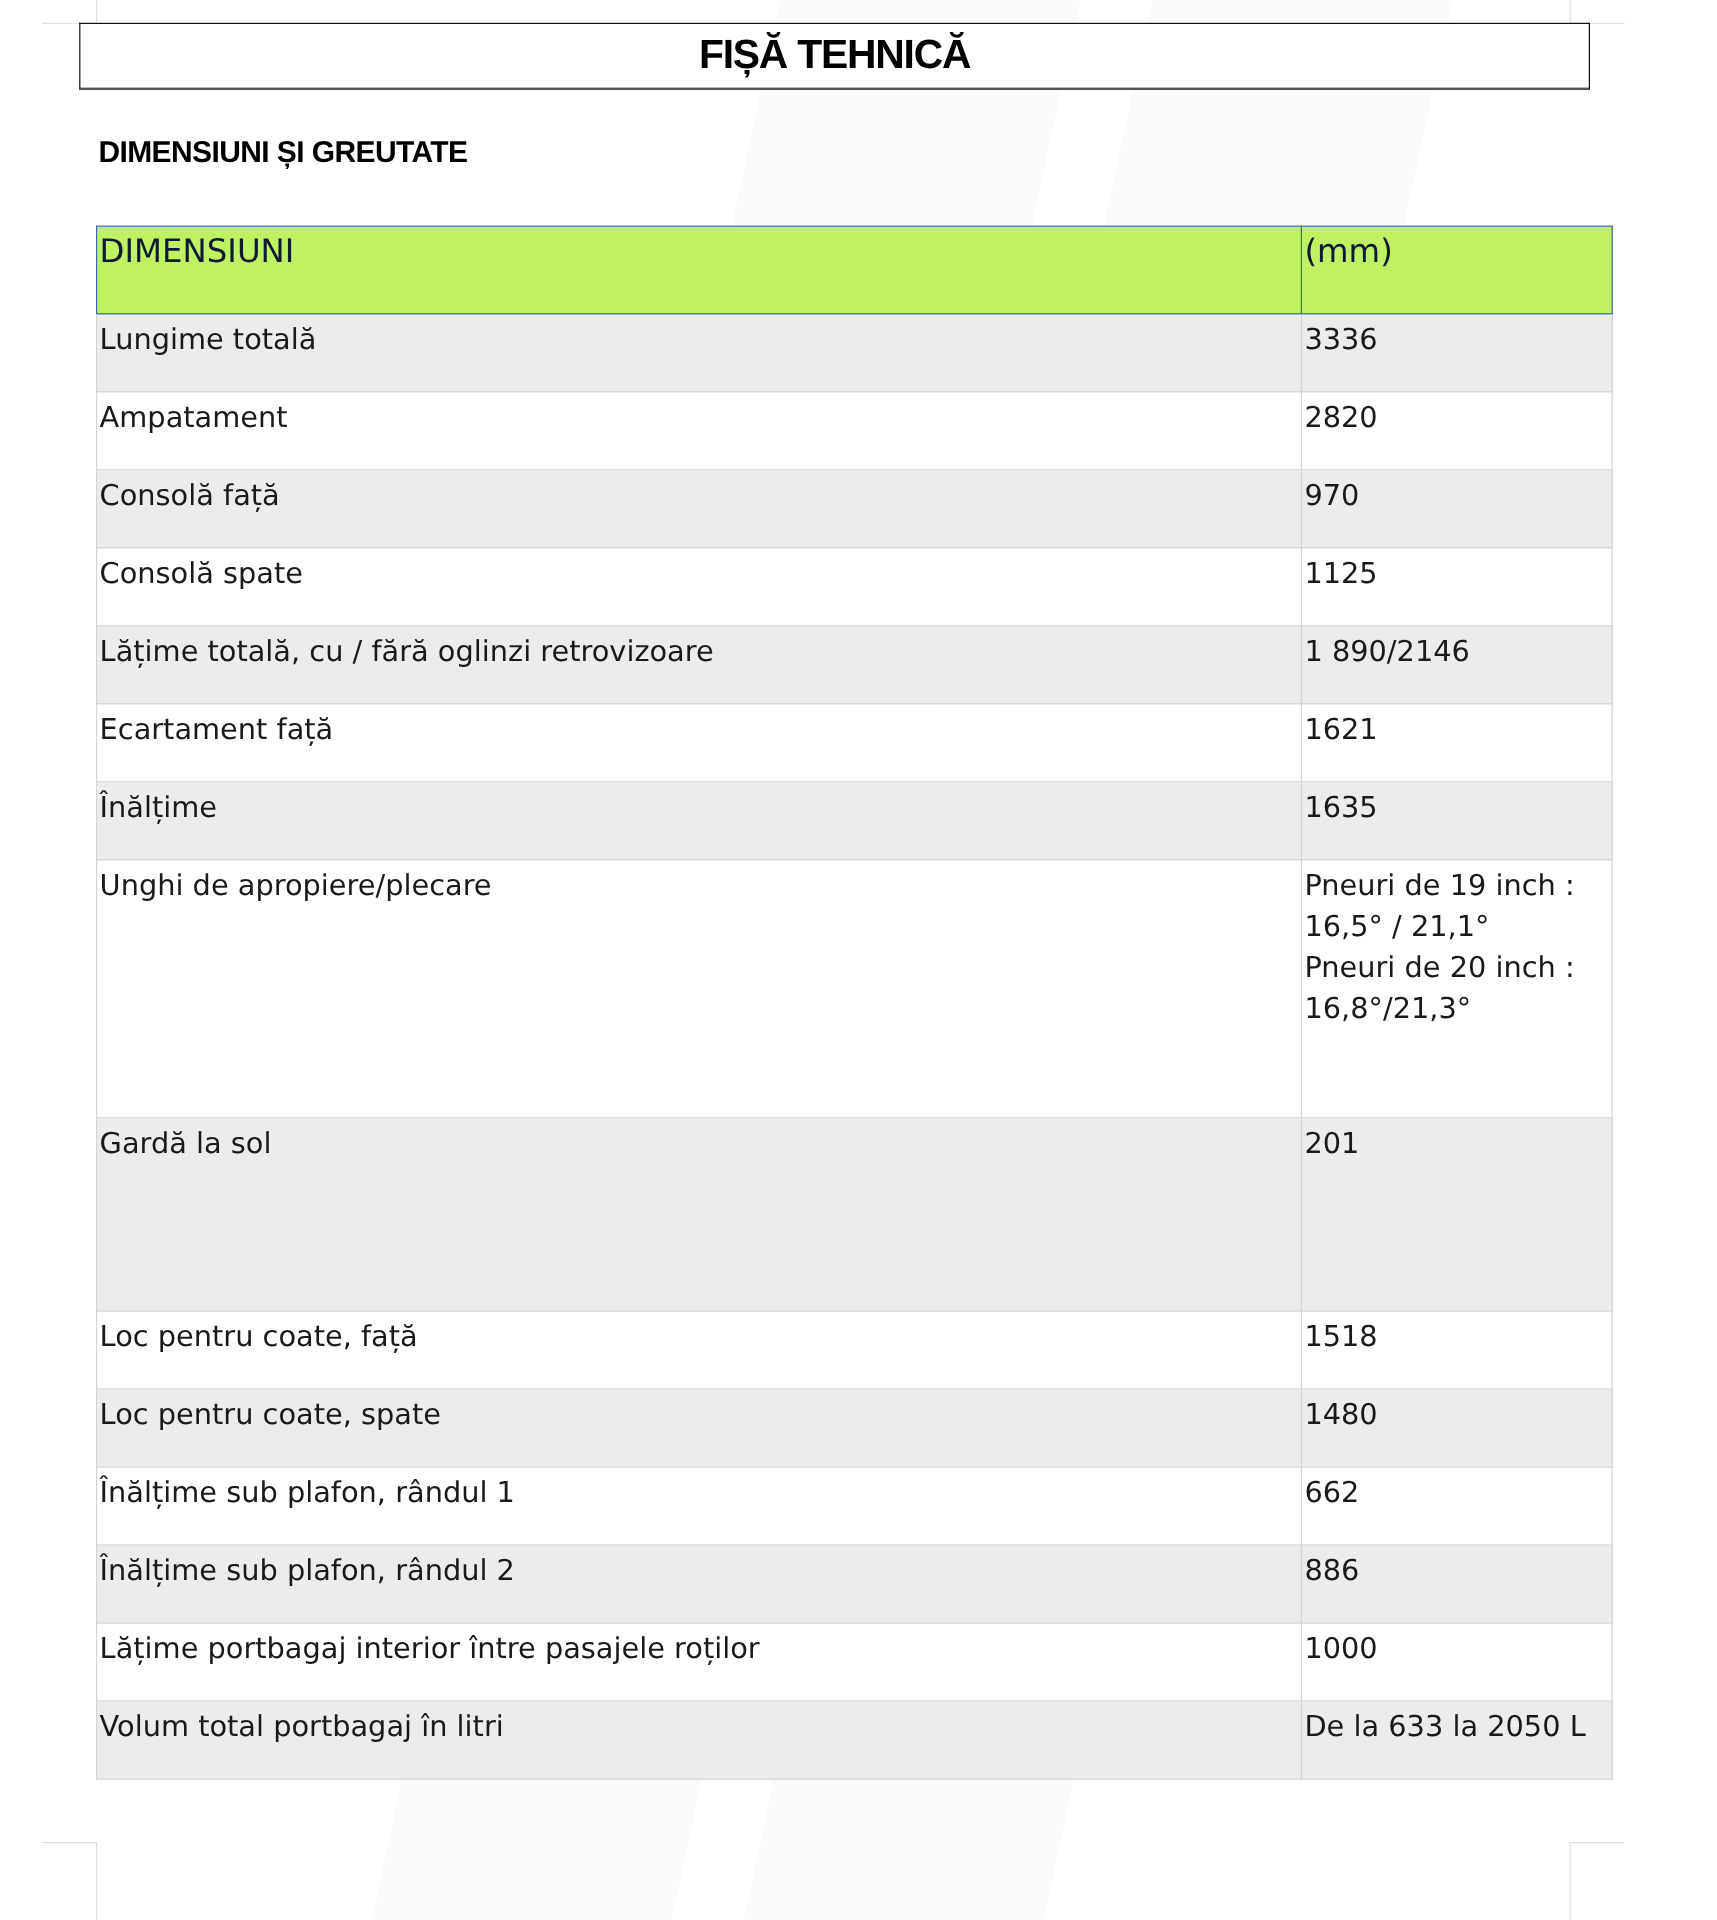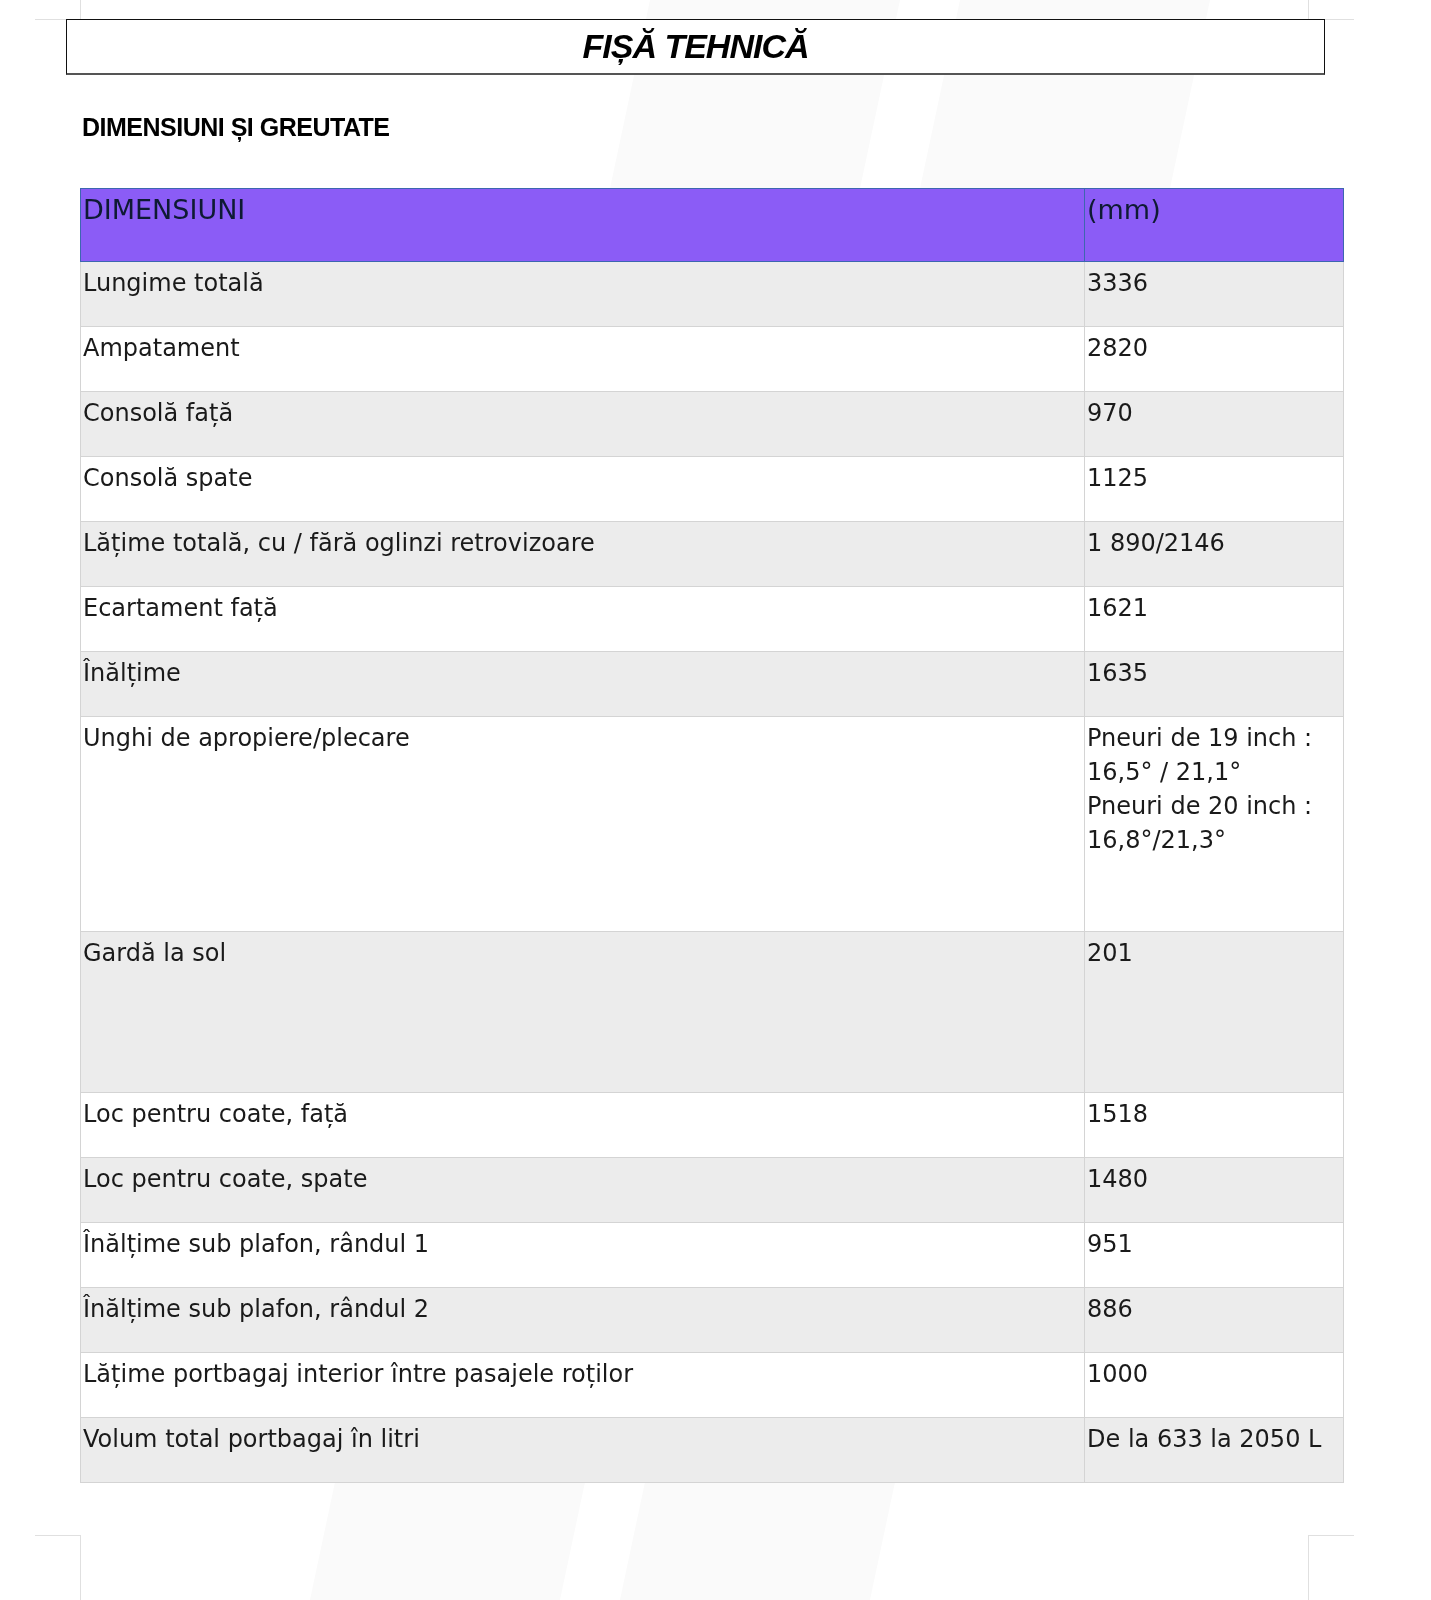--- a/index.html
+++ b/index.html
@@ -16,40 +16,40 @@
     .wm1 { left: 480px; }
     .wm2 { left: 790px; }
     .guide { position: absolute; background: #e0e0e0; z-index: 1; }
     .title-box {
       position: absolute; left: 66px; top: 19px; width: 1257px; height: 53px;
       border: 1.5px solid #111; border-bottom: 2px solid #555;
       background: #fff; z-index: 2;
       display: flex; align-items: center; justify-content: center;
     }
     .title-text {
-      font-family: "Liberation Sans", sans-serif; font-weight: bold; font-style: italic;
+      font-family: "Liberation Sans", sans-serif; font-weight: bold; 
       font-size: 34px; letter-spacing: -1px; color: #000;
     }
     .section-title {
       position: absolute; left: 82px; top: 113px; z-index: 2;
       font-family: "Liberation Sans", sans-serif; font-weight: bold;
       font-size: 25px; letter-spacing: -0.5px; color: #000;
     }
     table.specs {
       position: absolute; left: 80px; top: 188px; width: 1263px;
       border-collapse: collapse; z-index: 2; table-layout: fixed;
     }
     table.specs col.c1 { width: 1004px; }
     table.specs col.c2 { width: 259px; }
     table.specs th, table.specs td {
       border: 1px solid #d4d4d4; vertical-align: top; text-align: left;
       padding: 4px 2px 0 2px; font-size: 24px; line-height: 34px; font-weight: normal;
     }
     table.specs thead th {
-      background: #8b5cf6; color: #0e1a33; height: 68px; font-size: 27px;
+      background: #bef264; color: #0e1a33; height: 68px; font-size: 27px;
       border-color: #3d66b0;
     }
     table.specs tbody tr { height: 65px; padding-left: 28px; }
     table.specs tbody tr:nth-child(odd) td { background: #ececec; }
     table.specs tbody tr:nth-child(even) td { background: #ffffff; }
     table.specs tbody tr.tall-1 { height: 215px; }
     table.specs tbody tr.tall-2 { height: 161px; }
   </style>
 </head>
 <body>
@@ -128,21 +128,21 @@
       <tr>
         <td>Loc pentru coate, față</td>
         <td>1518</td>
       </tr>
       <tr>
         <td>Loc pentru coate, spate</td>
         <td>1480</td>
       </tr>
       <tr>
         <td>Înălțime sub plafon, rândul 1</td>
-        <td>951</td>
+        <td>662</td>
       </tr>
       <tr>
         <td>Înălțime sub plafon, rândul 2</td>
         <td>886</td>
       </tr>
       <tr>
         <td>Lățime portbagaj interior între pasajele roților</td>
         <td>1000</td>
       </tr>
       <tr>

